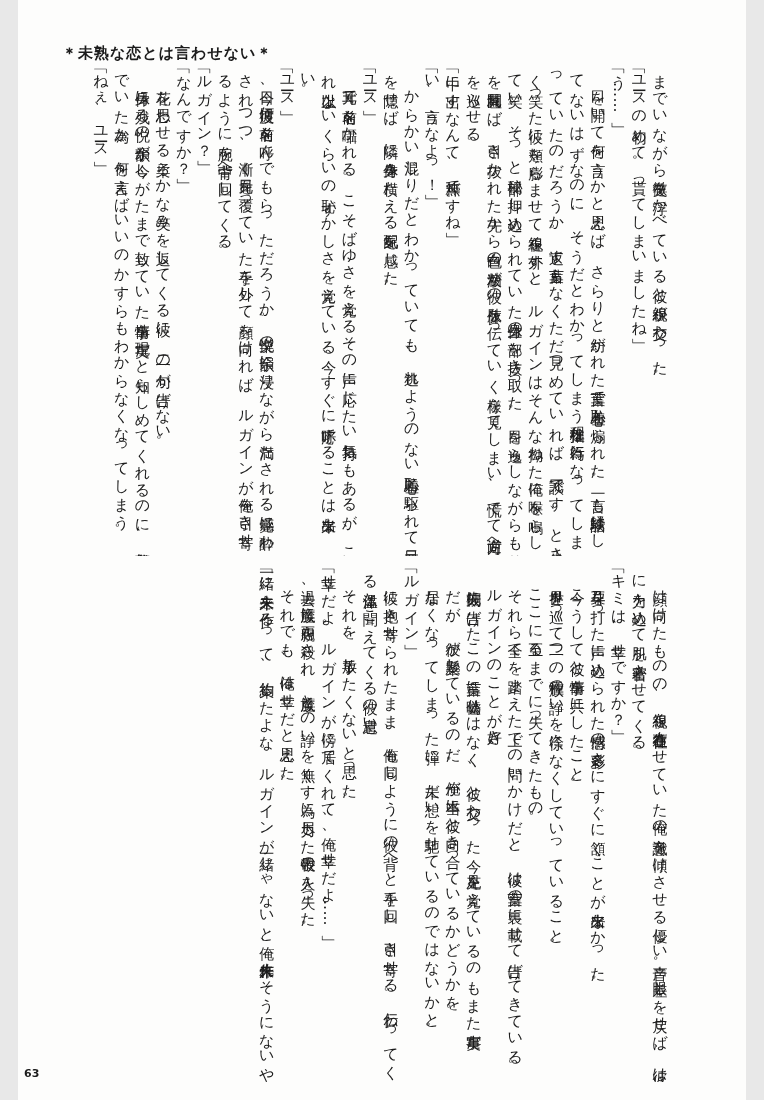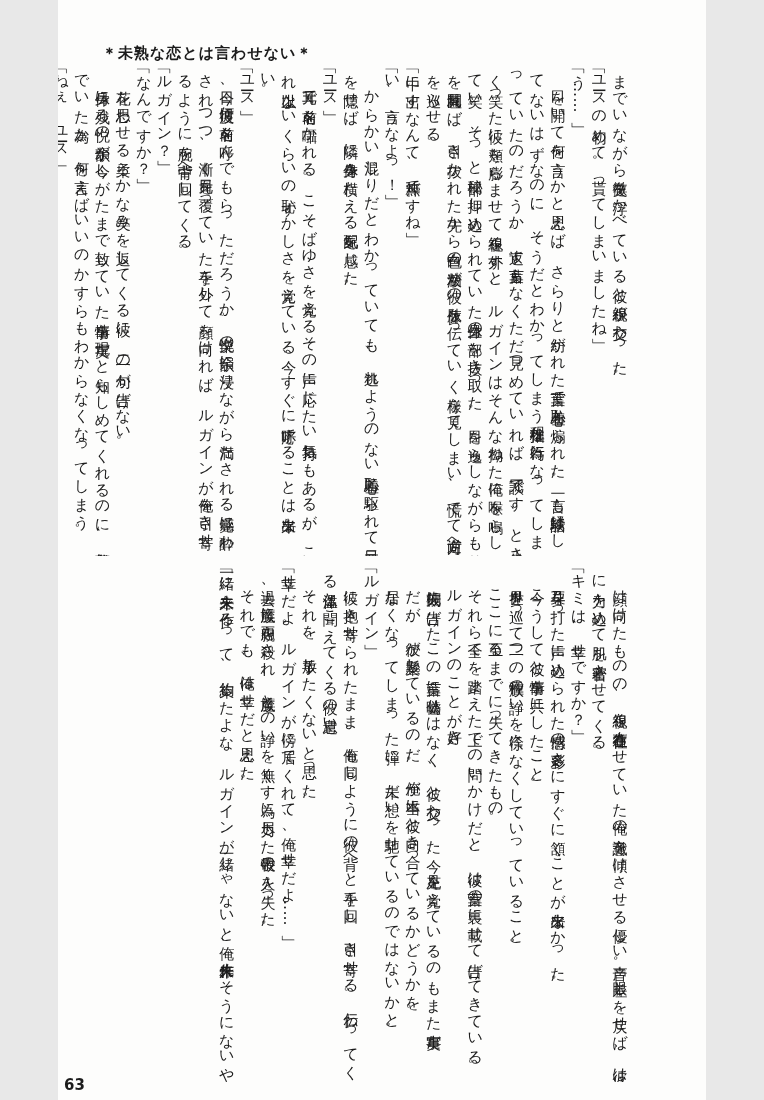--- a/index.html
+++ b/index.html
@@ -2,21 +2,21 @@
 <html><head>
 <meta charset="utf-8">
 <style>
   html, body {
     margin: 0;
     padding: 0;
     background: #e8e8e8;
   }
   .page {
     position: relative;
-    width: 648px;
+    width: 728px;
     height: 1100px;
     margin: 0 auto;
     background: #fdfdfc;
     color: #1c1c1c;
     font-family: "DejaVu Serif", "Liberation Serif", serif;
     overflow: hidden;
   }
   .title {
     position: absolute;
     top: 44px;
@@ -49,22 +49,22 @@
   .vtext p {
     margin: 0;
     padding: 0;
   }
   .vtext p.indent {
     text-indent: 1em;
   }
   .page-number {
     position: absolute;
     left: 6px;
-    bottom: 6px;
-    font-size: 15px;
+    bottom: 20px;
+    font-size: 11px;
     font-weight: bold;
     font-family: "DejaVu Sans", "Liberation Sans", sans-serif;
   }
 </style>
 </head>
 <body>
 
 <div class="page">
 
   <div class="title">＊未熟な恋とは言わせない＊</div>

